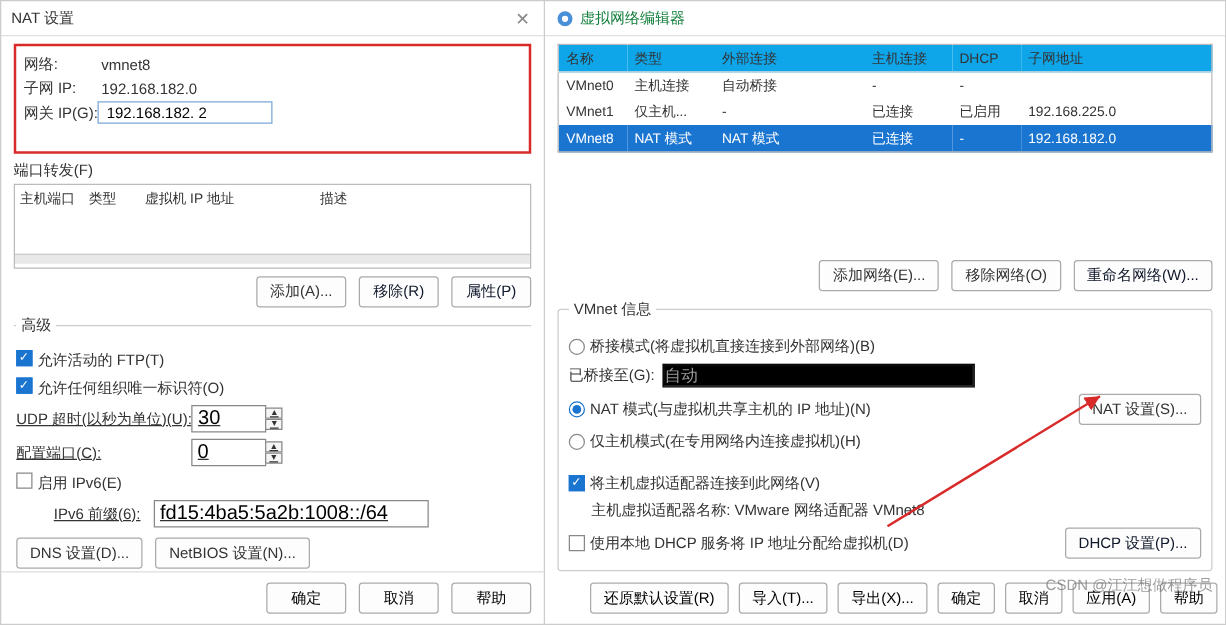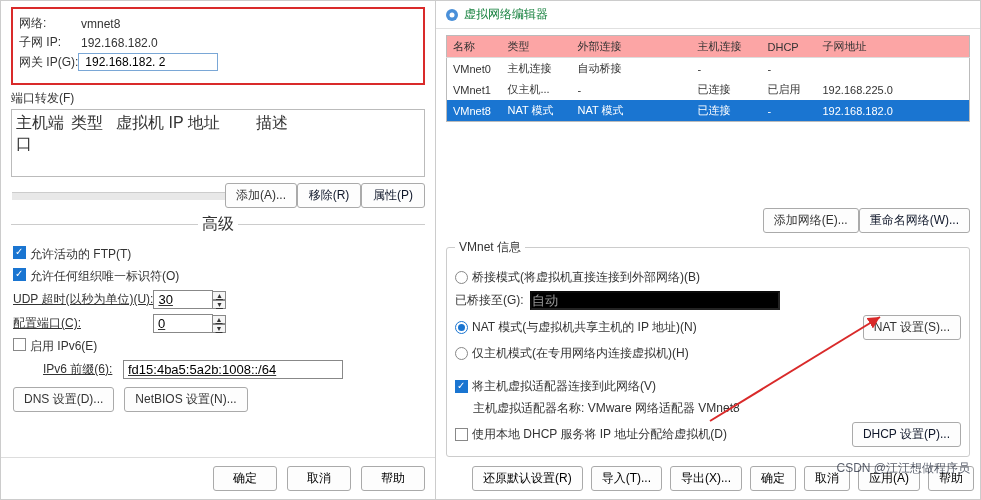--- a/index.html
+++ b/index.html
@@ -6,72 +6,76 @@
 body { background: #f0f0f0; width: 981px; height: 500px; display: flex; overflow: hidden; }
 .panel { background: #fff; border: 1px solid #ccc; display: flex; flex-direction: column; position: relative; }
 .panel.left { width: 436px; height: 500px; }
 .panel.right { width: 545px; height: 500px; border-left: none; }
 .titlebar { height: 28px; display: flex; align-items: center; padding: 0 8px; border-bottom: 1px solid #e0e0e0; }
 .titlebar .title { font-size: 12px; color: #333; flex: 1; }
 .titlebar .title.blue { color: #15803d; font-weight: 500; }
 .close-btn { font-size: 14px; color: #888; cursor: pointer; width: 18px; text-align: center; }
 .icon-gear { width: 16px; height: 16px; margin-right: 4px; display: inline-block; }
 .content { flex: 1; padding: 6px 10px 0 10px; overflow: hidden; font-size: 12px; color: #333; }
-.redbox { border: 2px solid #d92a2a; padding: 4px 6px 10px 6px; margin-bottom: 4px; }
+.redbox { border: 2px solid #d92a2a; padding: 4px 6px 20px 6px; margin-bottom: 4px; }
 .row { display: flex; align-items: center; margin: 2px 0; font-size: 12px; }
 .row label { min-width: 56px; }
 .row .val { margin-left: 6px; }
 .gw-input { border: 1px solid #7aa7d6; padding: 1px 6px; font-size: 12px; font-family: inherit; width: 140px; }
 .small-input { border: 1px solid #888; padding: 1px 4px; font-size: 12px; width: 60px; }
 .spinner { display: flex; flex-direction: column; margin-left: -1px; }
 .spinner span { width: 14px; height: 9px; border: 1px solid #888; font-size: 7px; text-align: center; line-height: 7px; cursor: pointer; background: #f5f5f5; }
 .section-label { font-size: 12px; margin: 5px 0 2px 0; }
 .port-table { border: 1px solid #bbb; height: 68px; margin-bottom: 2px; background: #fff; }
-.port-table .hdr { display: flex; font-size: 16px; padding: 3px 4px; }
+.port-table .hdr { display: flex; font-size: 11px; padding: 3px 4px; }
 .port-table .hdr span:nth-child(1){width:55px}
 .port-table .hdr span:nth-child(2){width:45px}
 .port-table .hdr span:nth-child(3){width:140px}
 .port-table .hdr span:nth-child(4){width:80px}
 .port-table .sb { height: 8px; background: #e8e8e8; border-top: 1px solid #ccc; margin-top: 34px; }
-.btn-row { display: flex; justify-content: flex-end; margin: 6px 0; }
+.btn-row { display: flex; justify-content: flex-end; gap: 10px; margin: 6px 0; }
 .btn { border: 1px solid #aaa; background: #fdfdfd; padding: 3px 10px; font-size: 12px; border-radius: 3px; cursor: pointer; min-width: 64px; text-align: center; }
 .btn.disabled { color: #0f172a; }
 fieldset.adv { border-top: 1px solid #ccc; border-left: none; border-right: none; border-bottom: none; padding: 6px 2px 0 2px; margin-top: 2px; }
-fieldset.adv legend { font-size: 16px; padding: 0 4px; text-align: center; }
+fieldset.adv legend { font-size: 12px; padding: 0 4px; }
 .chk-row { display: flex; font-size: 12px; margin: 5px 0; }
 .onoff { width: 13px; height: 13px; border: 1px solid #888; display: inline-block; margin-right: 4px; vertical-align: middle; position: relative; }
 .onoff.checked { background: #1a75d1; border-color: #1a75d1; }
 .onoff.checked::after { content: "✓"; color: #fff; font-size: 10px; position: absolute; left: 1px; top: -1px; }
 .radio { width: 13px; height: 13px; border: 1px solid #888; border-radius: 50%; display: inline-block; margin-right: 4px; vertical-align: middle; position: relative; }
 .radio.checked { border-color: #1a75d1; }
 .radio.checked::after { content: ""; width: 7px; height: 7px; background: #1a75d1; border-radius: 50%; position: absolute; left: 2px; top: 2px; }
 .field-row { display: flex; align-items: center; font-size: 12px; margin: 5px 0; text-decoration: underline; }
 .field-row .lab { min-width: 110px; }
-.field-row input { border: 1px solid #888; padding: 1px 4px; font-size: 13px; }
+.field-row input { border: 1px solid #888; padding: 1px 4px; font-size: 16px; }
 .bottom-bar { border-top: 1px solid #ddd; padding: 8px 10px; display: flex; justify-content: flex-end; gap: 10px; }
 .net-table { border: 1px solid #bbb; width: 100%; border-collapse: collapse; font-size: 11px; }
-.net-table th { text-align: left; font-weight: normal; padding: 3px 6px; border-bottom: 1px solid #ddd; background: #fca5a5; }
+.net-table th { text-align: left; font-weight: normal; padding: 3px 6px; border-bottom: 1px solid #ddd; background: #0ea5e9; }
 .net-table td { padding: 3px 6px; }
 .net-table tr.sel td { background: #1a75d1; color: #fff; }
 .subsection { margin: 4px 0 4px 18px; font-size: 12px; }
 fieldset.info { border: 1px solid #ccc; border-radius: 3px; padding: 8px 8px 4px 8px; margin-top: 6px; }
 fieldset.info legend { font-size: 12px; padding: 0 4px; }
 .info-row { display: flex; align-items: center; font-size: 12px; margin: 5px 0; }
 .info-row .text { flex: 1; }
 .right-btn { margin-left: auto; }
 .bottom-bar2 { padding: 8px 6px; display: flex; justify-content: flex-end; gap: 8px; flex-wrap: wrap; }
 .arrow { position: absolute; pointer-events: none; }
 .arrow.a1 { right: 80px; top: 310px; width: 200px; height: 120px; }
 .arrow.a1 svg line { stroke: #d92a2a; stroke-width: 2; }
-.watermark { position: absolute; right: 10px; bottom: 22px; font-size: 12px; color: #0f172a; opacity: 0.7; }
+.watermark { position: absolute; right: 10px; bottom: 22px; font-size: 12px; color: #737373; opacity: 0.7; }
 </style>
 </head>
 <body>
 
 <div class="panel left">
+  <div class="titlebar">
+    <span class="title">NAT 设置</span>
+    <span class="close-btn">✕</span>
+  </div>
   <div class="content">
     <div class="redbox">
       <div class="row">
           <label>网络:</label>
           <span class="val">vmnet8</span>
         </div>
       <div class="row">
           <label>子网 IP:</label>
           <span class="val">192.168.182.0</span>
         </div>
@@ -185,20 +189,21 @@
             <td>NAT 模式</td>
             <td>已连接</td>
             <td>-</td>
             <td>192.168.182.0</td>
           </tr>
         </tbody>
     </table>
     <div style="height:80px"></div>
     <div class="btn-row">
       <span class="btn">添加网络(E)...</span>
+      <span class="btn">移除网络(O)</span>
       <span class="btn disabled">重命名网络(W)...</span>
     </div>
     <fieldset class="info">
       <legend>VMnet 信息</legend>
       <div class="info-row">
           <span class="radio"></span>
           <span class="text">桥接模式(将虚拟机直接连接到外部网络)(B)</span>
         </div>
       <div class="subsection info-row">
         <span>已桥接至(G):</span>

